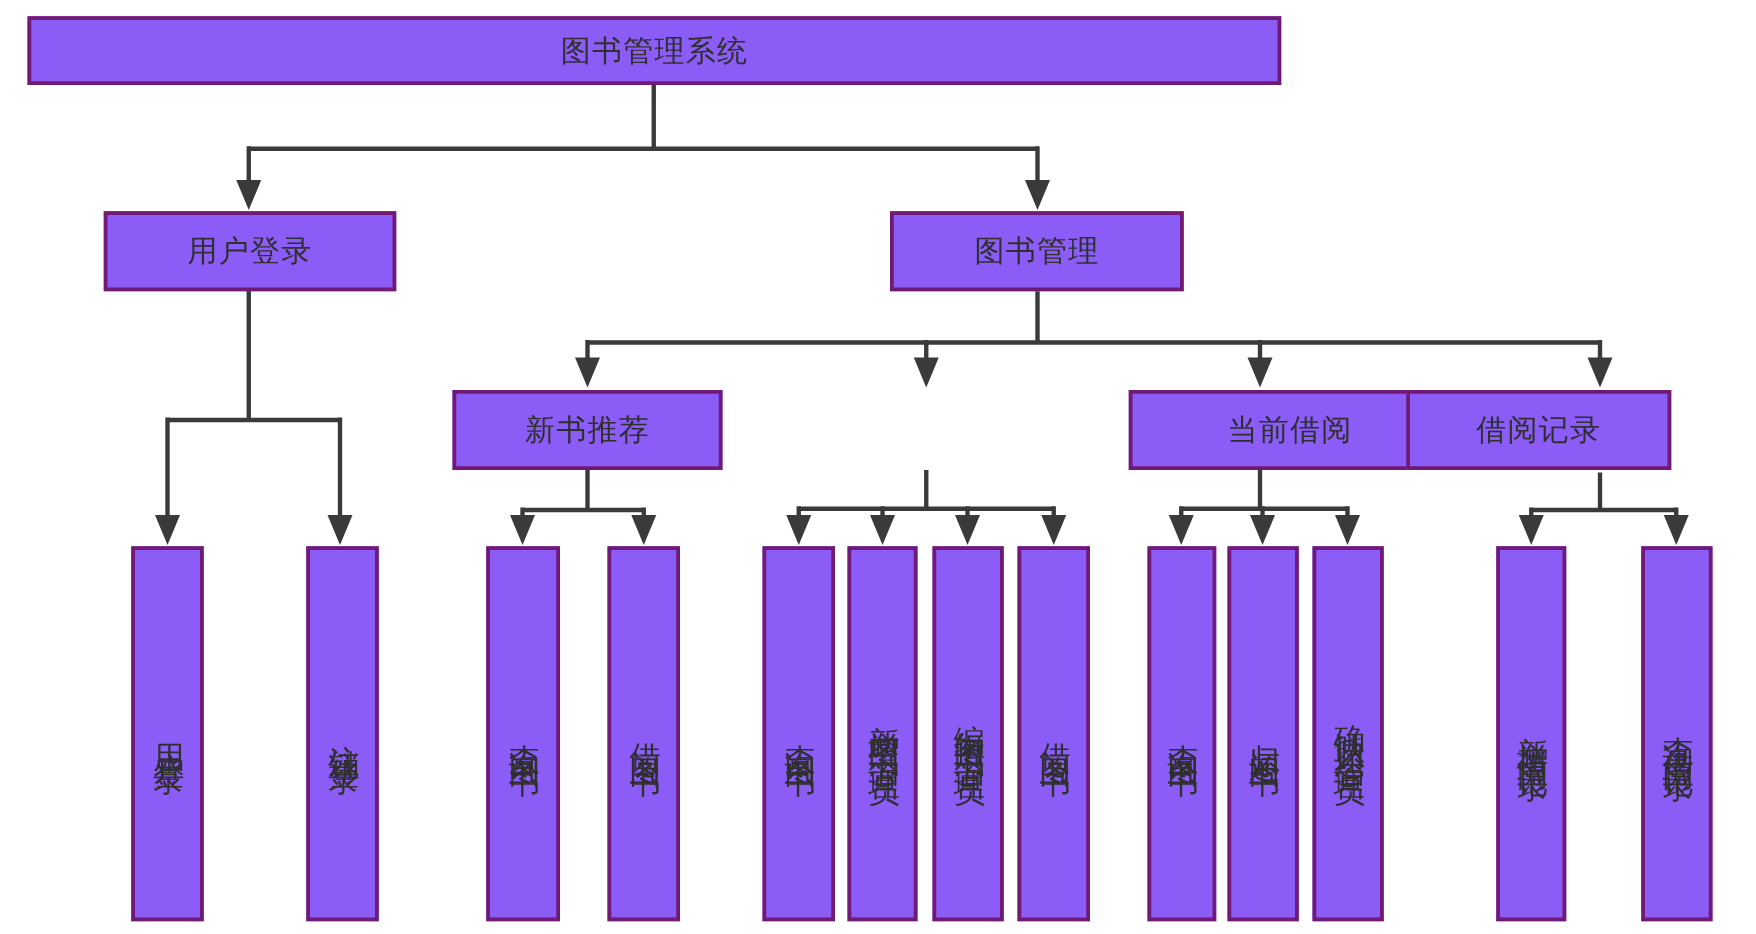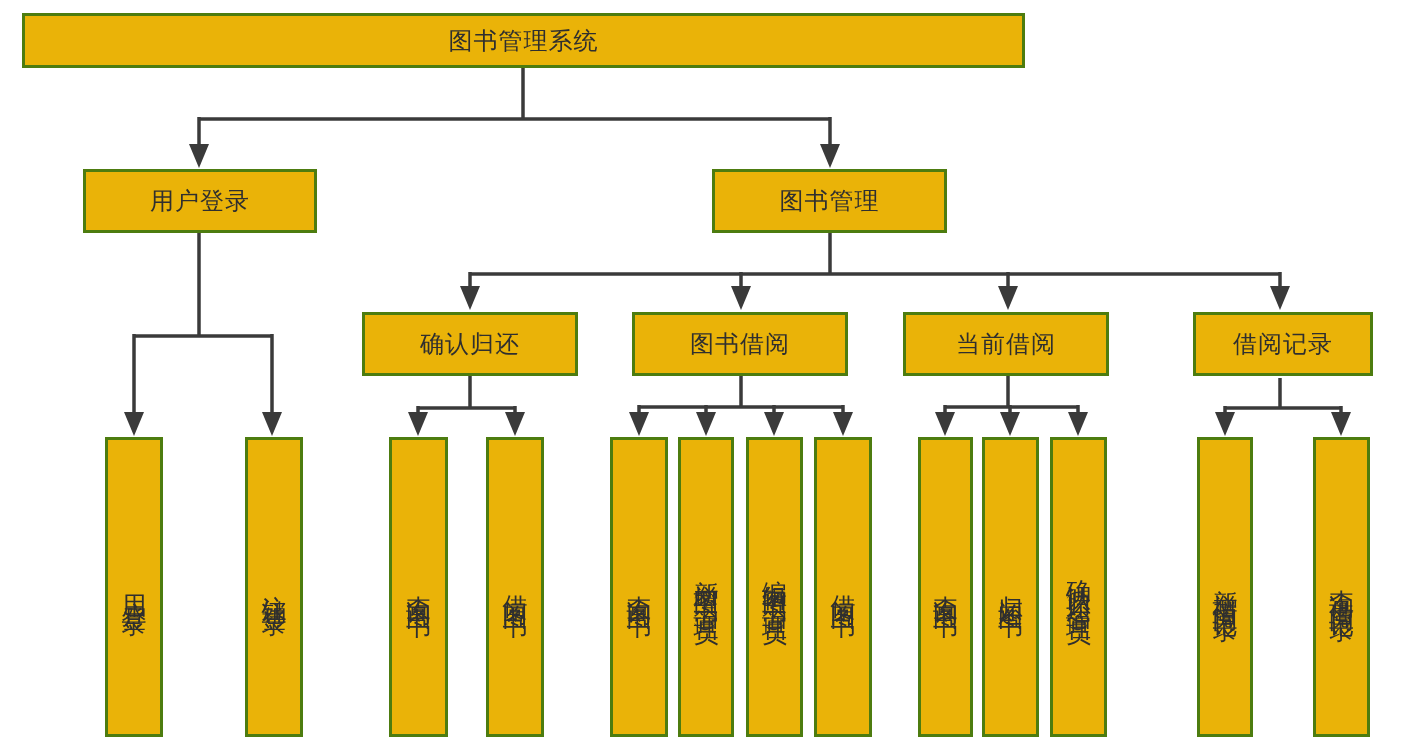--- a/index.html
+++ b/index.html
@@ -2,38 +2,38 @@
 <html><head>
 <meta charset="utf-8">
 <style>
   html,body{
     margin:0;padding:0;width:1405px;height:747px;background:#ffffff;
     font-family:"Liberation Sans","DejaVu Sans",sans-serif;overflow:hidden;
   }
   .stage{position:relative;width:1405px;height:747px;background:#ffffff;}
   svg.wires{position:absolute;left:0;top:0;width:1405px;height:747px;}
   .node{
-    position:absolute;box-sizing:border-box;background:#eab308;
-    border:3px solid #4d7c0f;display:flex;align-items:center;justify-content:center;
+    position:absolute;box-sizing:border-box;background:#8b5cf6;
+    border:3px solid #701a75;display:flex;align-items:center;justify-content:center;
     color:#2f2f2f;
   }
   .node.h{font-size:24px;letter-spacing:1px;white-space:nowrap;}
   .node.v{top:437px;height:300px;}
   .node.v .vtext{
     writing-mode:vertical-rl;text-orientation:mixed;
     font-size:25px;letter-spacing:6px;line-height:1;color:#2f2f2f;
   }
   .root{left:22px;top:13px;width:1003px;height:55px;}
   .l2a{left:83px;top:169px;width:234px;height:64px;}
   .l2b{left:712px;top:169px;width:235px;height:64px;justify-content:center;}
   .l3{top:312px;height:64px;}
   .l3a{left:362px;width:216px;}
   .l3b{left:632px;width:216px;}
-  .l3c{left:903px;width:206px;}
-  .l3d{left:1193px;width:180px;}
+  .l3c{left:903px;width:258px;}
+  .l3d{left:1125px;width:212px;}
   .lf1{left:105px;width:58px;}
   .lf2{left:245px;width:58px;}
   .lf3{left:389px;width:59px;}
   .lf4{left:486px;width:58px;}
   .lf5{left:610px;width:58px;}
   .lf6{left:678px;width:56px;}
   .lf7{left:746px;width:57px;}
   .lf8{left:814px;width:58px;}
   .lf9{left:918px;width:55px;}
   .lf10{left:982px;width:57px;}
@@ -133,24 +133,21 @@
   </div>
 
   <div class="node h l2a">
     <span>用户登录</span>
   </div>
   <div class="node h l2b">
     <span>图书管理</span>
   </div>
 
   <div class="node h l3 l3a">
-    <span>确认归还</span>
-  </div>
-  <div class="node h l3 l3b">
-    <span>图书借阅</span>
+    <span>新书推荐</span>
   </div>
   <div class="node h l3 l3c">
     <span>当前借阅</span>
   </div>
   <div class="node h l3 l3d">
     <span>借阅记录</span>
   </div>
 
   <div class="node v lf1">
     <span class="vtext">用户登录</span>

